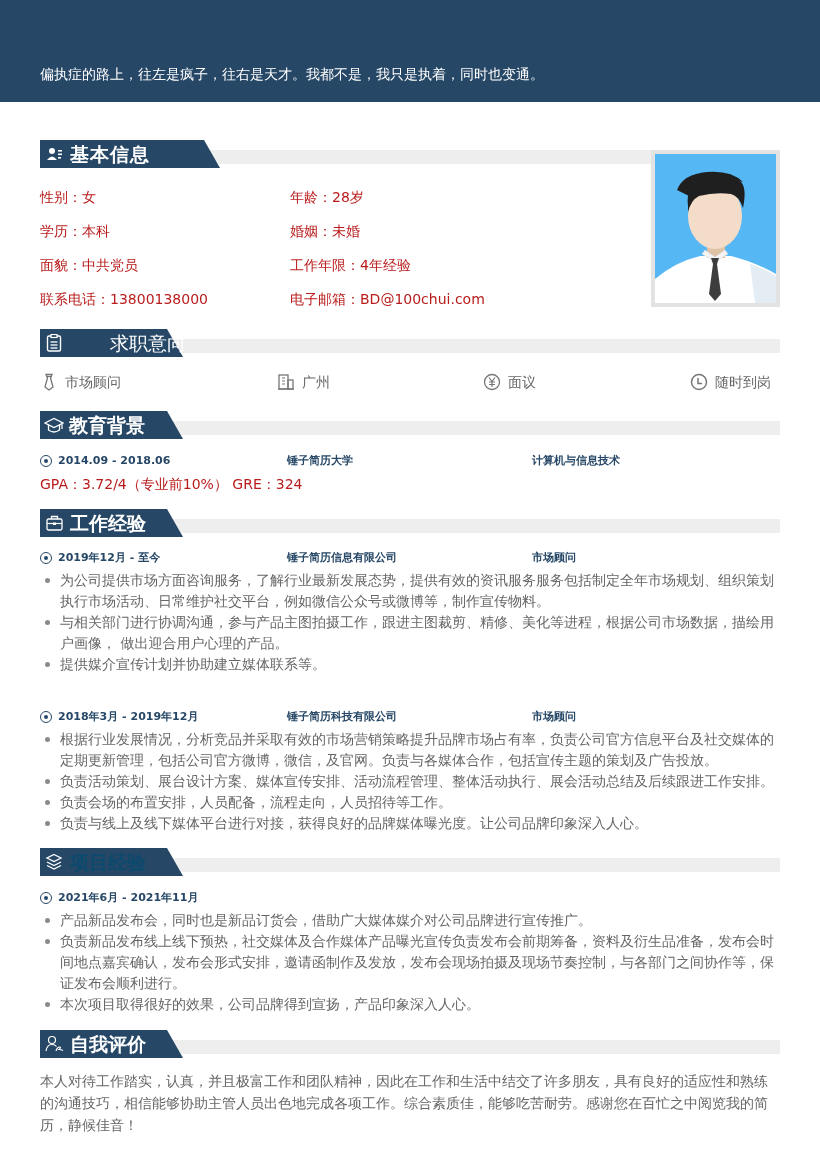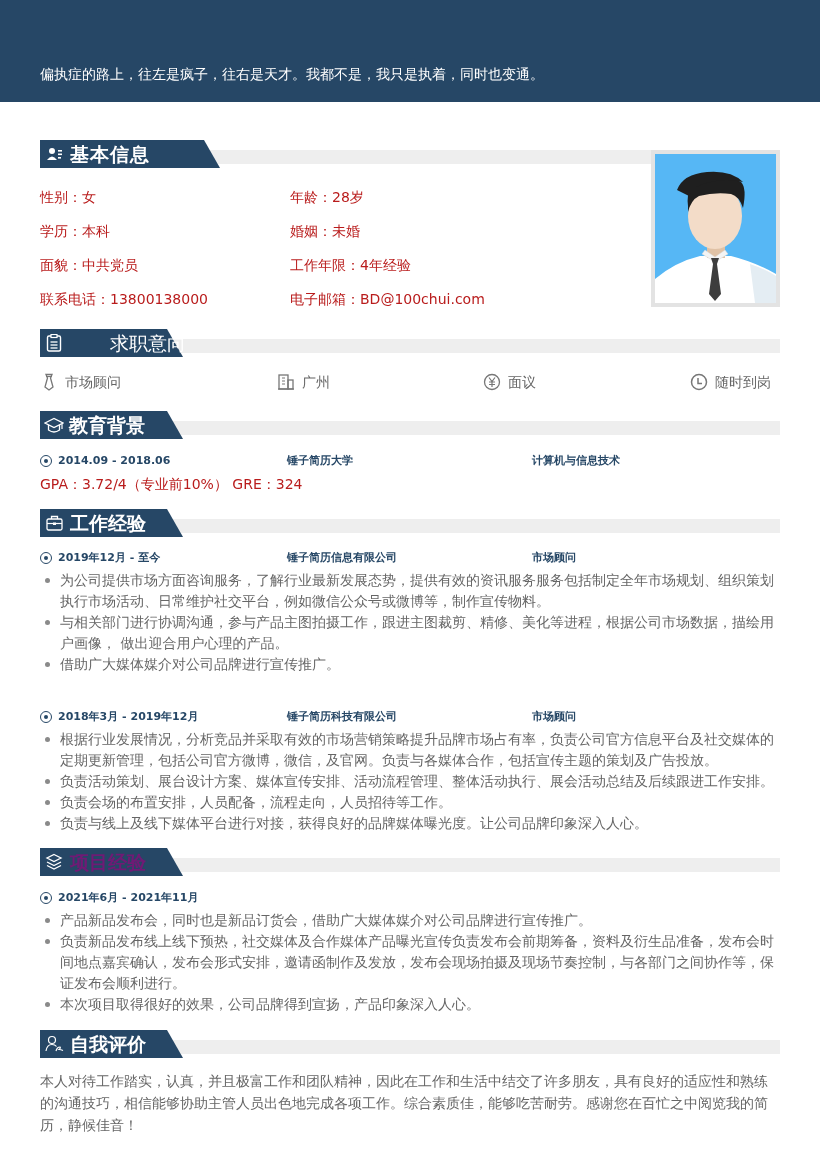--- a/index.html
+++ b/index.html
@@ -164,21 +164,21 @@
 
 <div class="entry-head" style="top:548px;">
   <span class="dot"></span>
   <span class="c1">2019年12月 - 至今</span>
   <span class="c2">锤子简历信息有限公司</span>
   <span class="c3">市场顾问</span>
 </div>
 <ul class="bullets" style="top:570px;">
   <li>为公司提供市场方面咨询服务，了解行业最新发展态势，提供有效的资讯服务服务包括制定全年市场规划、组织策划执行市场活动、日常维护社交平台，例如微信公众号或微博等，制作宣传物料。</li>
   <li>与相关部门进行协调沟通，参与产品主图拍摄工作，跟进主图裁剪、精修、美化等进程，根据公司市场数据，描绘用户画像， 做出迎合用户心理的产品。</li>
-  <li>借助广大媒体媒介对公司品牌进行宣传推广。</li>
+  <li>提供媒介宣传计划并协助建立媒体联系等。</li>
 </ul>
 
 <div class="entry-head" style="top:707px;">
   <span class="dot"></span>
   <span class="c1">2018年3月 - 2019年12月</span>
   <span class="c2">锤子简历科技有限公司</span>
   <span class="c3">市场顾问</span>
 </div>
 <ul class="bullets" style="top:729px;">
   <li>根据行业发展情况，分析竞品并采取有效的市场营销策略提升品牌市场占有率，负责公司官方信息平台及社交媒体的定期更新管理，包括公司官方微博，微信，及官网。负责与各媒体合作，包括宣传主题的策划及广告投放。</li>
@@ -190,21 +190,21 @@
 <div class="section-head" style="top:848px;">
   <div class="bar"></div>
   <svg style="position:absolute;left:0;top:0;" width="180" height="28">
       <polygon points="0,0 127,0 143,28 0,28" fill="#264766"></polygon>
     </svg>
   <svg style="position:absolute;left:5px;top:5px;" width="18" height="18" viewBox="0 0 18 18">
     <path d="M9 1.5 L16 5 L9 8.5 L2 5 Z" fill="none" stroke="#fff" stroke-width="1.3"></path>
     <path d="M2 9 L9 12.5 L16 9" fill="none" stroke="#fff" stroke-width="1.3"></path>
     <path d="M2 12.5 L9 16 L16 12.5" fill="none" stroke="#fff" stroke-width="1.3"></path>
   </svg>
-  <div style="position:absolute;left:30px;top:0;line-height:28px;font-size:19px;font-weight:bold;color:#701a75;">项目经验</div>
+  <div style="position:absolute;left:30px;top:0;line-height:28px;font-size:19px;font-weight:bold;color:#0c4a6e;">项目经验</div>
 </div>
 
 <div class="entry-head" style="top:888px;">
   <span class="dot"></span>
   <span class="c1">2021年6月 - 2021年11月</span>
 </div>
 <ul class="bullets" style="top:910px;">
   <li>产品新品发布会，同时也是新品订货会，借助广大媒体媒介对公司品牌进行宣传推广。</li>
   <li>负责新品发布线上线下预热，社交媒体及合作媒体产品曝光宣传负责发布会前期筹备，资料及衍生品准备，发布会时间地点嘉宾确认，发布会形式安排，邀请函制作及发放，发布会现场拍摄及现场节奏控制，与各部门之间协作等，保证发布会顺利进行。</li>
   <li>本次项目取得很好的效果，公司品牌得到宣扬，产品印象深入人心。</li>

